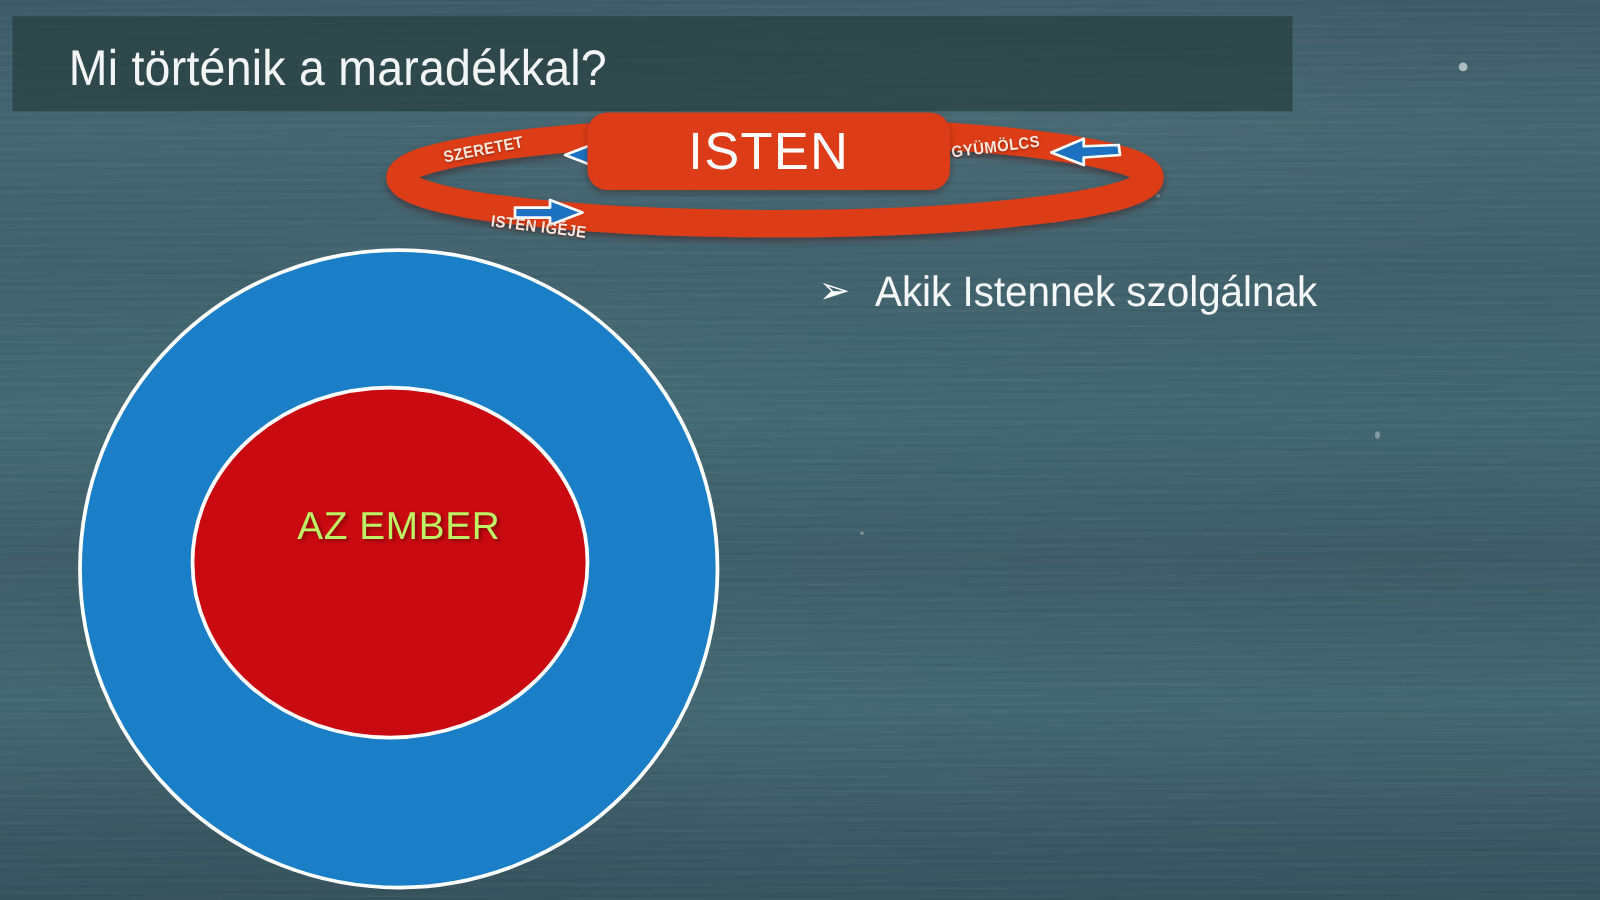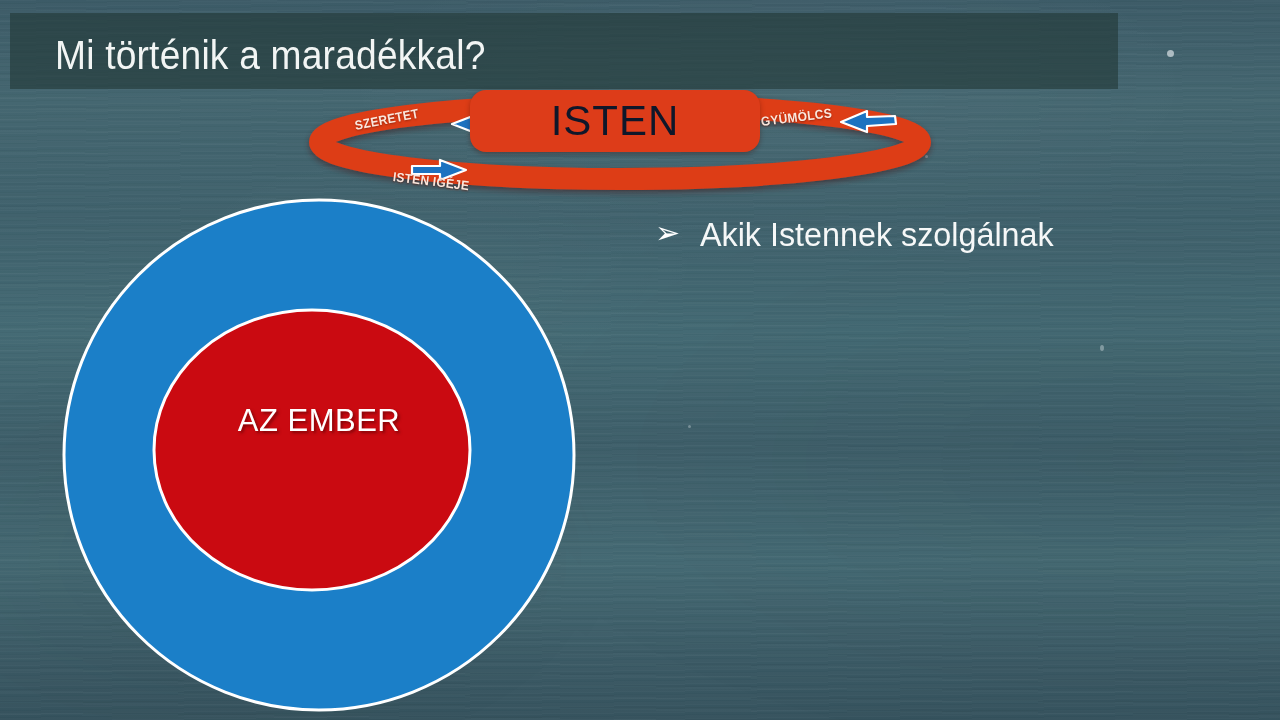--- a/index.html
+++ b/index.html
@@ -69,21 +69,21 @@
     background: rgba(235,240,242,.75);
     border-radius: 50%;
     pointer-events: none;
   }
 
   
   .title-bar {
     position: absolute;
     left: 10px;
     top: 13px;
-    width: 1108px;
+    width: 1024px;
     height: 76px;
     background: rgba(34, 56, 55, .62);
   }
   .title-text {
     position: absolute;
     left: 45px;
     top: 18px;
     font-size: 40px;
     line-height: 48px;
     font-weight: 300;
@@ -129,21 +129,21 @@
     background: #dd3c19;
     border-radius: 16px;
     box-shadow: 0 2px 5px rgba(60,12,0,.35);
   }
   .isten-text {
     position: absolute;
     inset: 0;
     display: flex;
     align-items: center;
     justify-content: center;
-    color: #0f172a;
+    color: #ffffff;
     font-size: 42px;
     font-weight: 300;
     letter-spacing: 1px;
     font-stretch: condensed;
   }
 
   
   .circles {
     position: absolute;
     left: 36px;
@@ -151,21 +151,21 @@
     width: 566px;
     height: 522px;
   }
   .circles svg { display: block; }
   .soul-label {
     position: absolute;
     left: 0;
     top: 204px;
     width: 566px;
     text-align: center;
-    color: #ffffff;
+    color: #bef264;
     font-size: 31px;
     line-height: 45px;
     font-weight: 400;
     letter-spacing: .5px;
     text-shadow: 2px 2px 3px rgba(70,0,0,.55);
     font-stretch: condensed;
     pointer-events: none;
   }
   .soul-label span { display: block; }
 

